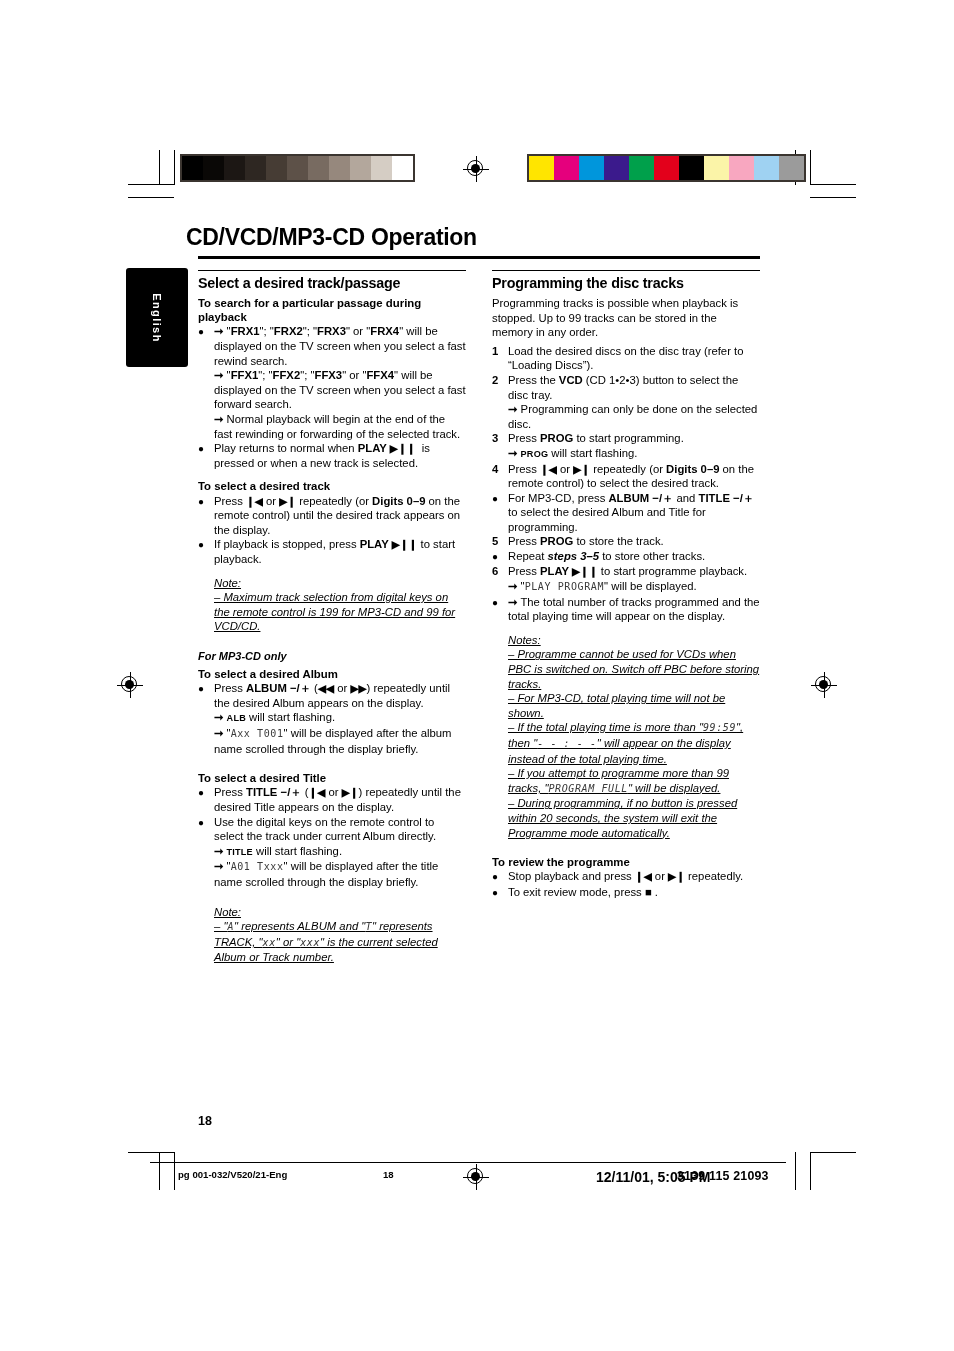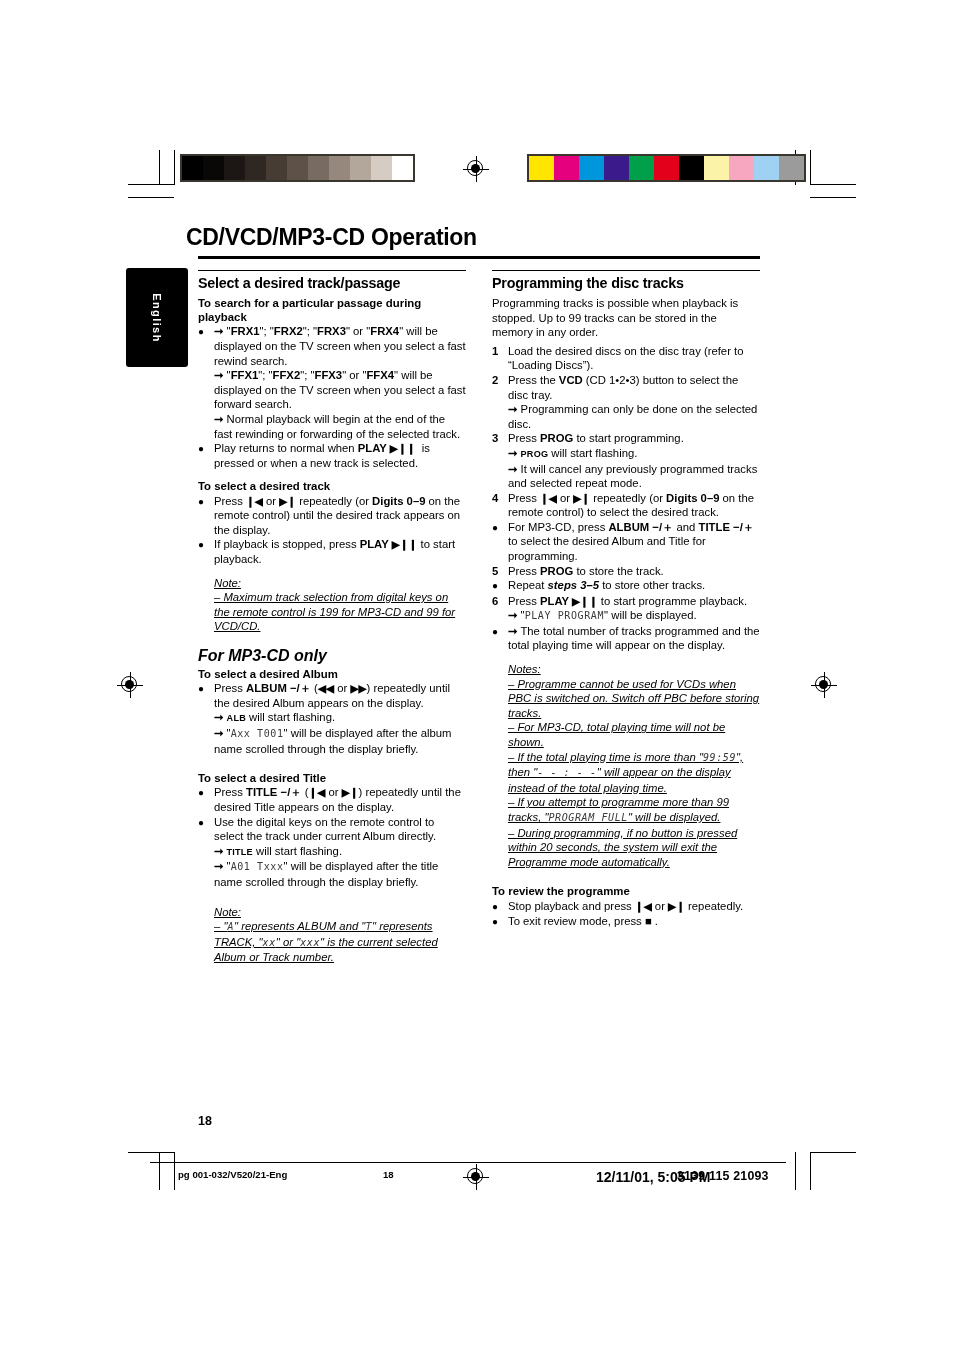--- a/index.html
+++ b/index.html
@@ -54,21 +54,21 @@
   }
   .titlerule{position:absolute;left:198px;top:256px;width:562px;height:3px;background:#000;}
 
   .col{position:absolute;top:270px;width:268px;font-size:11.3px;line-height:14.6px;}
   .colL{left:198px;}
   .colR{left:492px;}
   .colrule{height:1.4px;background:#000;margin-bottom:5px;}
 
   h2.sec{font-size:14.3px;font-weight:bold;margin:0 0 5px 0;letter-spacing:-0.2px;}
   h3.sub{font-size:11.4px;font-weight:bold;margin:0;line-height:14.2px;}
-  h3.subi{font-size:16px;font-weight:bold;font-style:italic;margin:0;line-height:14.2px;}
+  h3.subi{font-size:11px;font-weight:bold;font-style:italic;margin:0;line-height:14.2px;}
   p{margin:0;}
   .gap{height:9px;}
   .gap-s{height:4px;}
   .gap-l{height:15px;}
 
   
   .item{display:flex;align-items:flex-start;}
   .item .mk{
     flex:0 0 16px;font-size:11.3px;line-height:14.6px;
     font-weight:bold;text-align:left;
@@ -283,21 +283,20 @@
         <p>Press the <b>VCD</b> (CD 1•2•3) button to select the disc tray.</p>
         <p><span class="arrow">➞</span> Programming can only be done on the selected disc.</p>
       </div>
     </div>
 
     <div class="item">
       <div class="mk">3</div>
       <div class="bd">
         <p>Press <b>PROG</b> to start programming.</p>
         <p><span class="arrow">➞</span> <span class="scap">PROG</span> will start flashing.</p>
-        <p><span class="arrow">➞</span> It will cancel any previously programmed tracks and selected repeat mode.</p>
       </div>
     </div>
 
     <div class="item">
       <div class="mk">4</div>
       <div class="bd">
         <p>Press <span class="glb">❙◀</span> or <span class="glb">▶❙</span> repeatedly (or <b>Digits 0–9</b> on the remote control) to select the desired track.</p>
       </div>
     </div>
 

